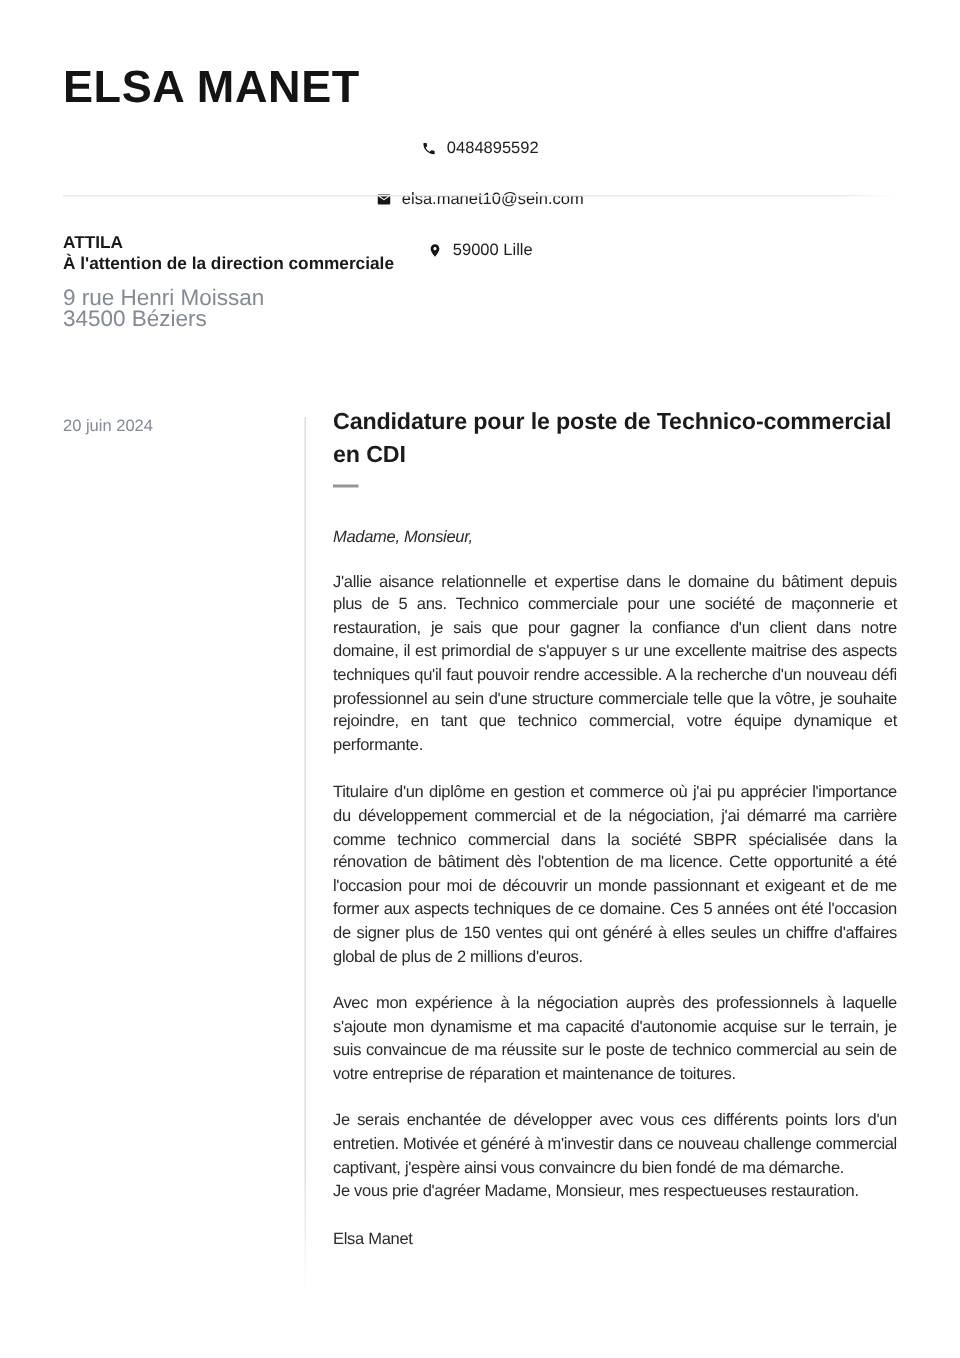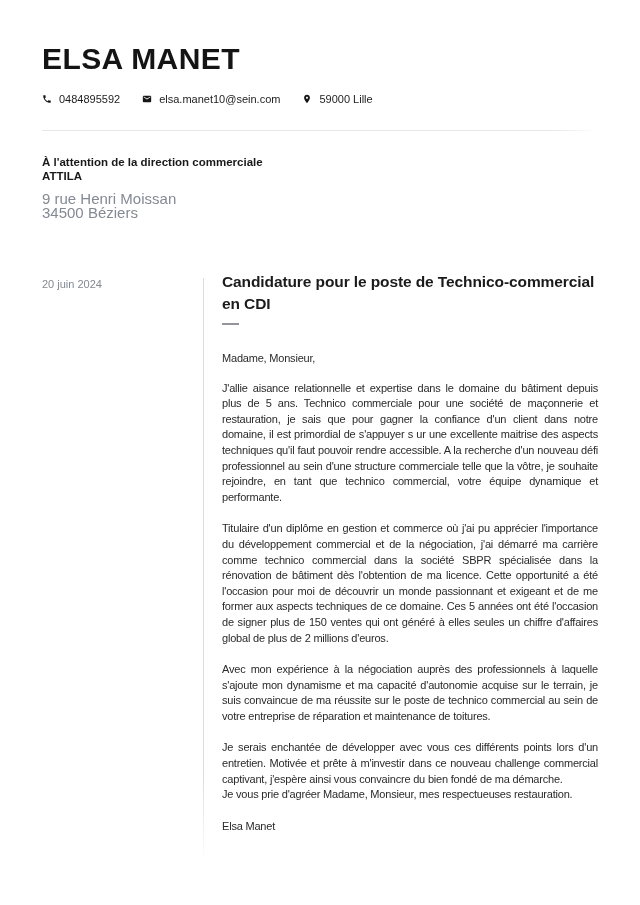--- a/index.html
+++ b/index.html
@@ -16,21 +16,21 @@
   
   .header { position: absolute; left: 42px; top: 44px; right: 42px; }
   .applicant-name {
     margin: 0 0 19px 0;
     font-size: 30px;
     line-height: 30px;
     font-weight: 800;
     letter-spacing: 0.4px;
     color: #141414;
   }
-  .contact-row { display: flex; align-items: center; gap: 22px; }
+  .contact-row { display: flex; align-items: center; gap: 22px; flex-direction: column; }
   .contact-item { display: flex; align-items: center; gap: 7px; font-size: 11px; color: #1d1d1d; }
   .contact-item .icon { display: inline-flex; width: 10px; height: 10px; }
   .contact-item .icon svg { width: 10px; height: 10px; fill: #161616; }
   
   .divider {
     position: absolute; left: 42px; top: 130px; width: 556px; height: 1px;
     border: 0;
     background: linear-gradient(to right, #e7e7e7 0%, #e7e7e7 92%, rgba(231,231,231,0) 100%);
   }
   
@@ -56,21 +56,21 @@
   }
   .subject-underline { width: 17px; height: 2px; margin: 8px 0 26px 0; background: #939598; }
   .letter p {
     margin: 0 0 16px 0;
     font-size: 11px;
     line-height: 15.6px;
     letter-spacing: -0.2px;
     text-align: justify;
     color: #2a2a2a;
   }
-  .salutation { text-align: right; margin-bottom: 14px !important; }
+  .salutation { text-align: right; margin-bottom: 14px !important; font-style: italic; }
   .signature { text-align: left !important; margin: 4px 0 0 0 !important; }
 </style>
 </head>
 <body>
 
 <div class="page">
 
   <header class="header">
     <h1 class="applicant-name">ELSA MANET</h1>
     <div class="contact-row">
@@ -98,40 +98,40 @@
         </span>
         <span>59000 Lille</span>
       </div>
     </div>
   </header>
 
   <div class="divider"></div>
 
   <section class="recipient">
     <div class="recipient-bold">
+      <div>ATTILA</div>
       <div>À l'attention de la direction commerciale</div>
-      <div>ATTILA</div>
     </div>
     <div class="recipient-address">
       <div>9 rue Henri Moissan</div>
       <div>34500 Béziers</div>
     </div>
   </section>
 
   <div class="date">20 juin 2024</div>
 
   <div class="vrule"></div>
 
   <main class="letter">
     <h2 class="subject">Candidature pour le poste de Technico-commercial en CDI</h2>
     <div class="subject-underline"></div>
 
     <p class="salutation">Madame, Monsieur,</p>
 
     <p>J'allie aisance relationnelle et expertise dans le domaine du bâtiment depuis plus de 5 ans. Technico commerciale pour une société de maçonnerie et restauration, je sais que pour gagner la confiance d'un client dans notre domaine, il est primordial de s'appuyer s ur une excellente maitrise des aspects techniques qu'il faut pouvoir rendre accessible. A la recherche d'un nouveau défi professionnel au sein d'une structure commerciale telle que la vôtre, je souhaite rejoindre, en tant que technico commercial, votre équipe dynamique et performante.</p>
     <p>Titulaire d'un diplôme en gestion et commerce où j'ai pu apprécier l'importance du développement commercial et de la négociation, j'ai démarré ma carrière comme technico commercial dans la société SBPR spécialisée dans la rénovation de bâtiment dès l'obtention de ma licence. Cette opportunité a été l'occasion pour moi de découvrir un monde passionnant et exigeant et de me former aux aspects techniques de ce domaine. Ces 5 années ont été l'occasion de signer plus de 150 ventes qui ont généré à elles seules un chiffre d'affaires global de plus de 2 millions d'euros.</p>
     <p>Avec mon expérience à la négociation auprès des professionnels à laquelle s'ajoute mon dynamisme et ma capacité d'autonomie acquise sur le terrain, je suis convaincue de ma réussite sur le poste de technico commercial au sein de votre entreprise de réparation et maintenance de toitures.</p>
-    <p><span>Je serais enchantée de développer avec vous ces différents points lors d'un entretien. Motivée et prête à m'investir dans ce nouveau challenge commercial captivant, j'espère ainsi vous convaincre du bien fondé de ma démarche.</span><br><span>Je vous prie d'agréer Madame, Monsieur, mes respectueuses restauration.</span></p>
+    <p><span>Je serais enchantée de développer avec vous ces différents points lors d'un entretien. Motivée et généré à m'investir dans ce nouveau challenge commercial captivant, j'espère ainsi vous convaincre du bien fondé de ma démarche.</span><br><span>Je vous prie d'agréer Madame, Monsieur, mes respectueuses restauration.</span></p>
 
     <p class="signature">Elsa Manet</p>
   </main>
 
 </div>
 
 </body></html>

